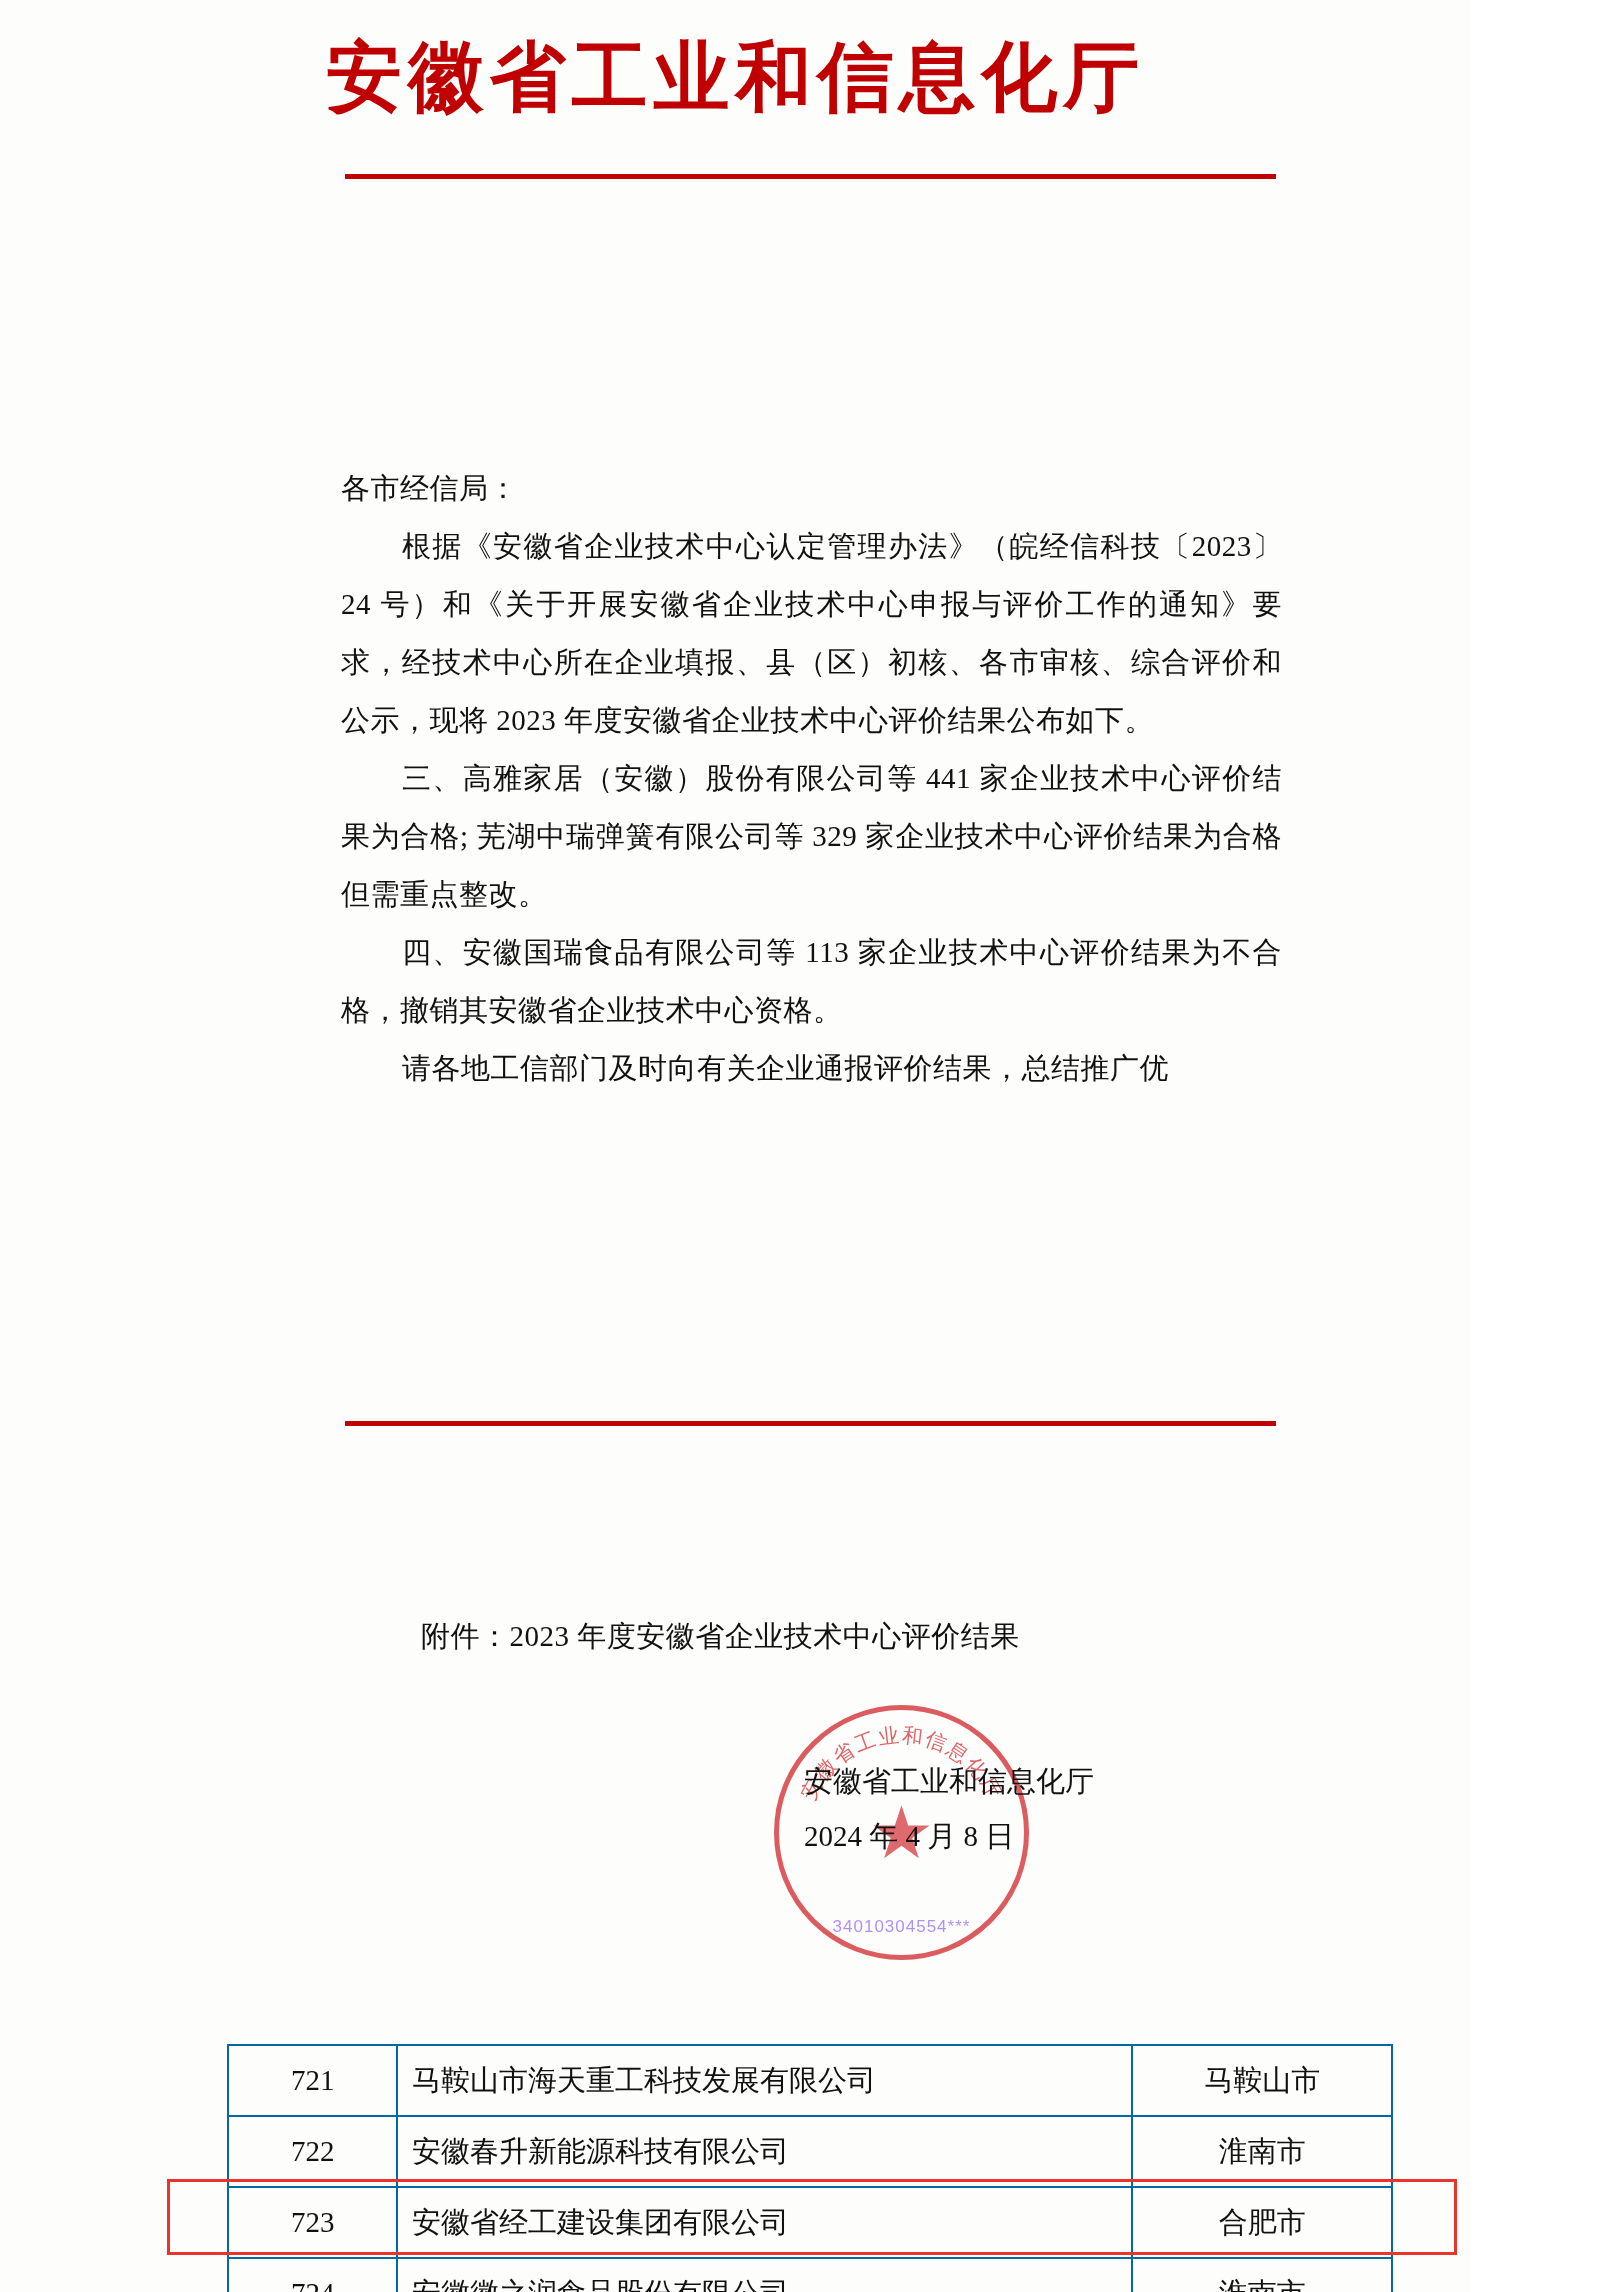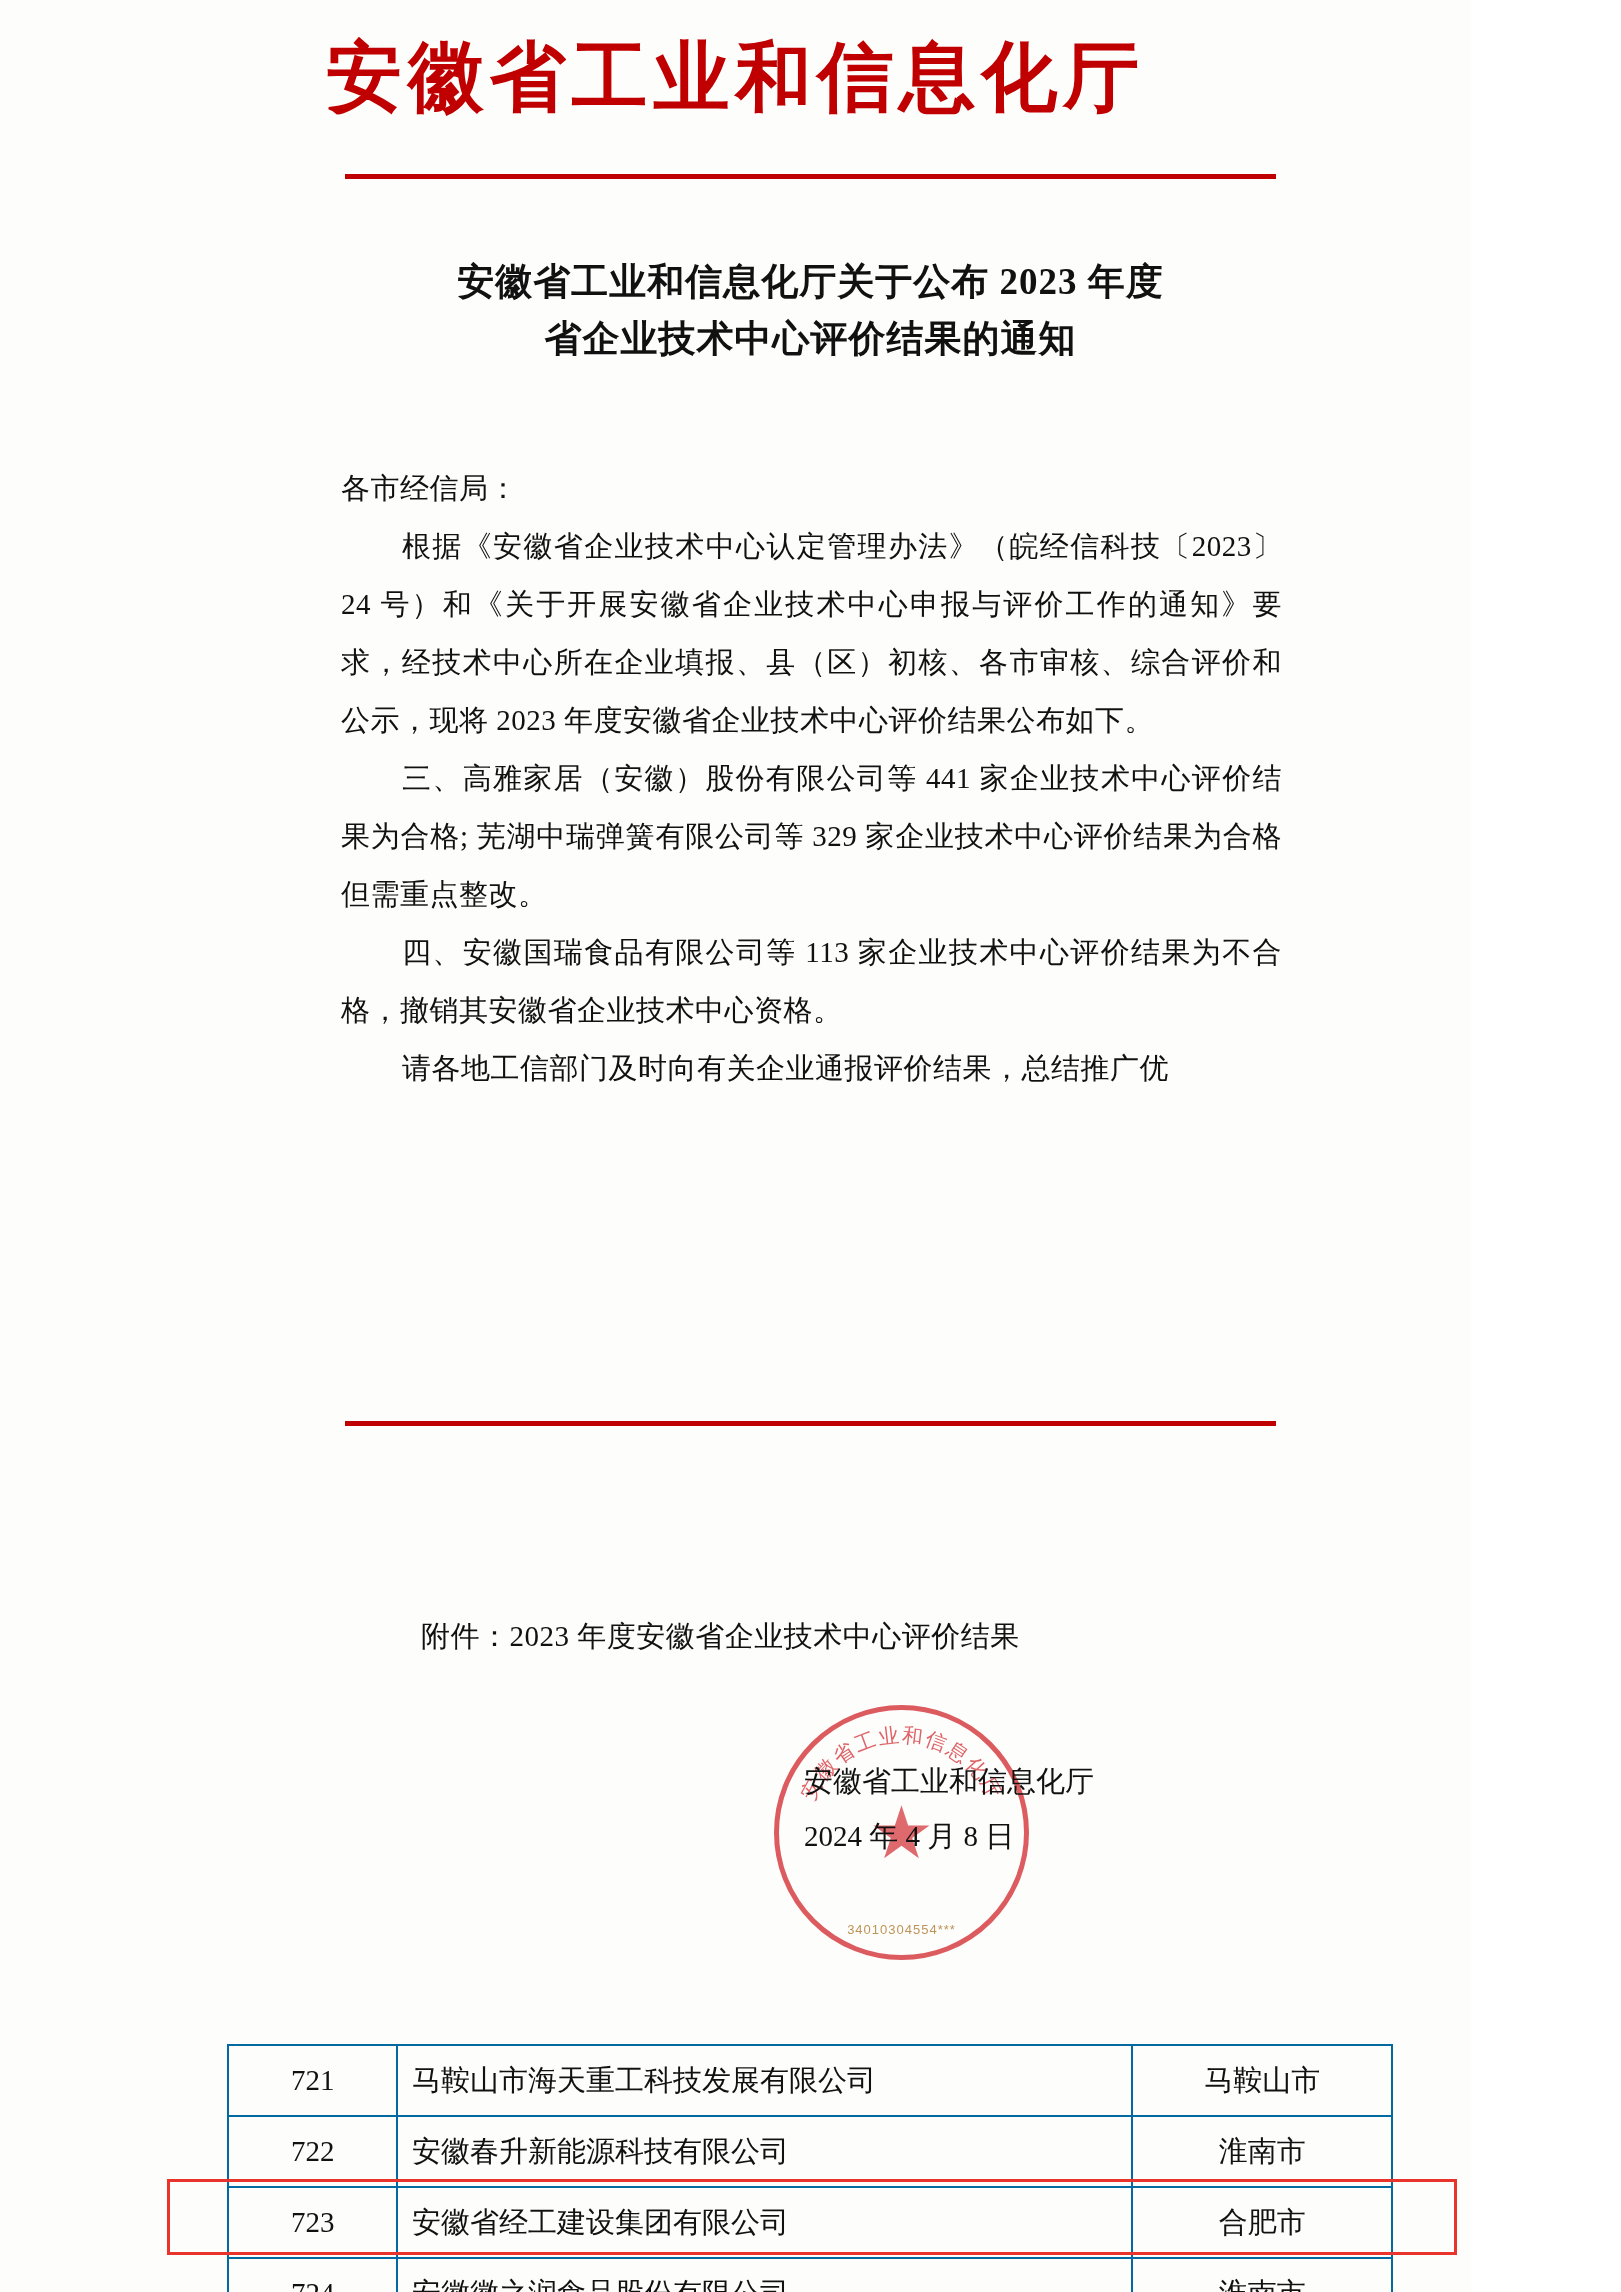--- a/index.html
+++ b/index.html
@@ -153,23 +153,23 @@
     font-size: 21px;
     letter-spacing: 2px;
     opacity: 0.95;
   }
   .seal-bottom-text {
     position: absolute;
     left: 0;
     bottom: 17.6px;
     width: 245px;
     text-align: center;
-    color: #a16207;
+    color: #8b5cf6;
     font-family: "Liberation Sans", sans-serif;
-    font-size: 13px;
+    font-size: 17px;
     letter-spacing: 1px;
     opacity: 0.9;
   }
 
   
   .table-wrap {
     position: absolute;
     top: 2044px;
     left: 227px;
     width: 1166px;
@@ -216,24 +216,20 @@
 </head>
 <body>
 
 <div class="page">
 
   <div class="letterhead">
     <div class="letterhead-title">安徽省工业和信息化厅</div>
   </div>
   <div class="letterhead-rule"></div>
 
-  <div class="doc-title">
-    <div>安徽省工业和信息化厅关于公布 2023 年度</div>
-    <div>省企业技术中心评价结果的通知</div>
-  </div>
 
   <div class="body-block">
     <div class="salutation">各市经信局：</div>
     <div class="para">根据《安徽省企业技术中心认定管理办法》（皖经信科技〔2023〕24 号）和《关于开展安徽省企业技术中心申报与评价工作的通知》要求，经技术中心所在企业填报、县（区）初核、各市审核、综合评价和公示，现将 2023 年度安徽省企业技术中心评价结果公布如下。</div>
     <div class="para">三、高雅家居（安徽）股份有限公司等 441 家企业技术中心评价结果为合格; 芜湖中瑞弹簧有限公司等 329 家企业技术中心评价结果为合格但需重点整改。</div>
     <div class="para">四、安徽国瑞食品有限公司等 113 家企业技术中心评价结果为不合格，撤销其安徽省企业技术中心资格。</div>
     <div class="para">请各地工信部门及时向有关企业通报评价结果，总结推广优</div>
   </div>
 
   <div class="lower-rule"></div>

